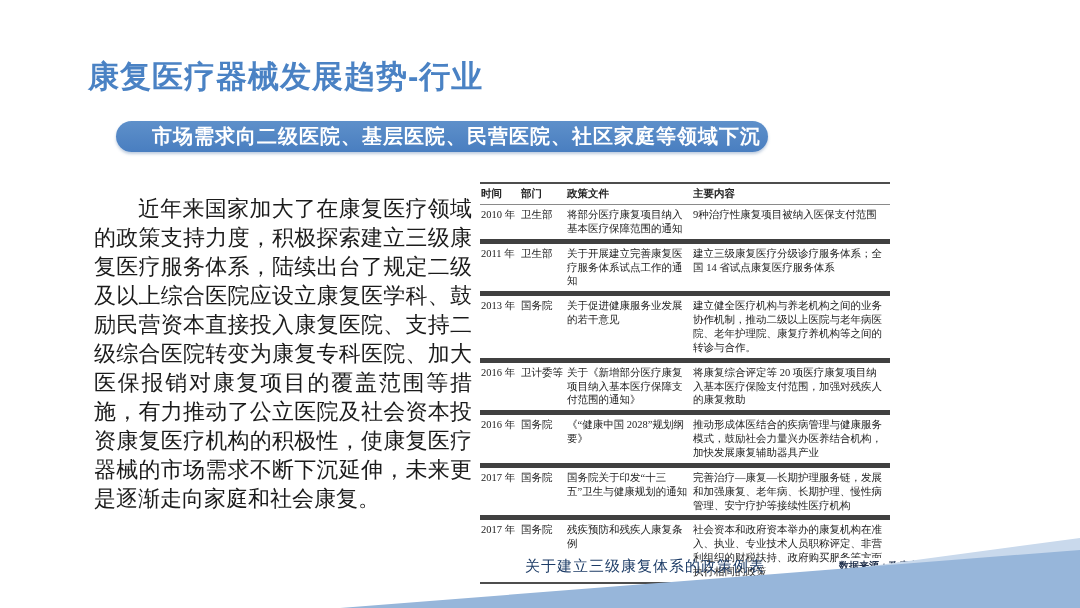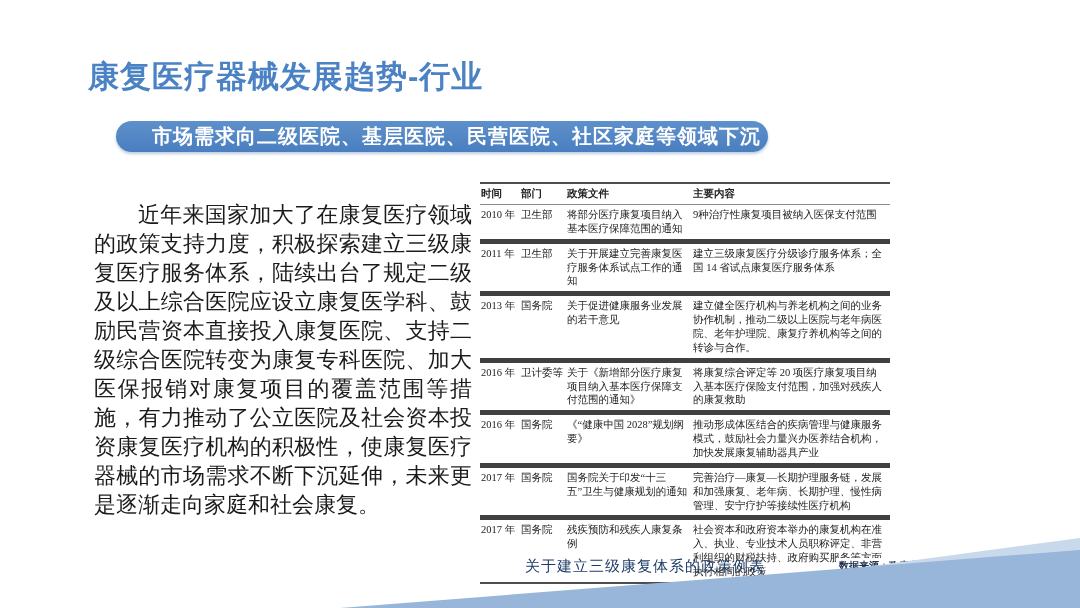--- a/index.html
+++ b/index.html
@@ -35,21 +35,21 @@
     box-shadow:0 2px 3px rgba(70,110,160,0.4);
   }
   .badge-ring{
     position:absolute;inset:4px;border:2px dashed #ffffff;border-radius:50%;opacity:.9;
   }
   .badge-num{
     color:#ffffff;font-size:27px;font-weight:bold;position:relative;
   }
   
   .body-text{
-    position:absolute;left:94px;top:200px;width:378px;
+    position:absolute;left:94px;top:194px;width:378px;
     font-size:22px;line-height:29px;color:#1b1b1b;
     text-align:justify;text-indent:2em;margin:0;
     font-family:"Liberation Sans",sans-serif;
   }
   
   .table-wrap{
     position:absolute;left:480px;top:182px;width:410px;
   }
   table.policy{
     width:100%;border-collapse:collapse;

